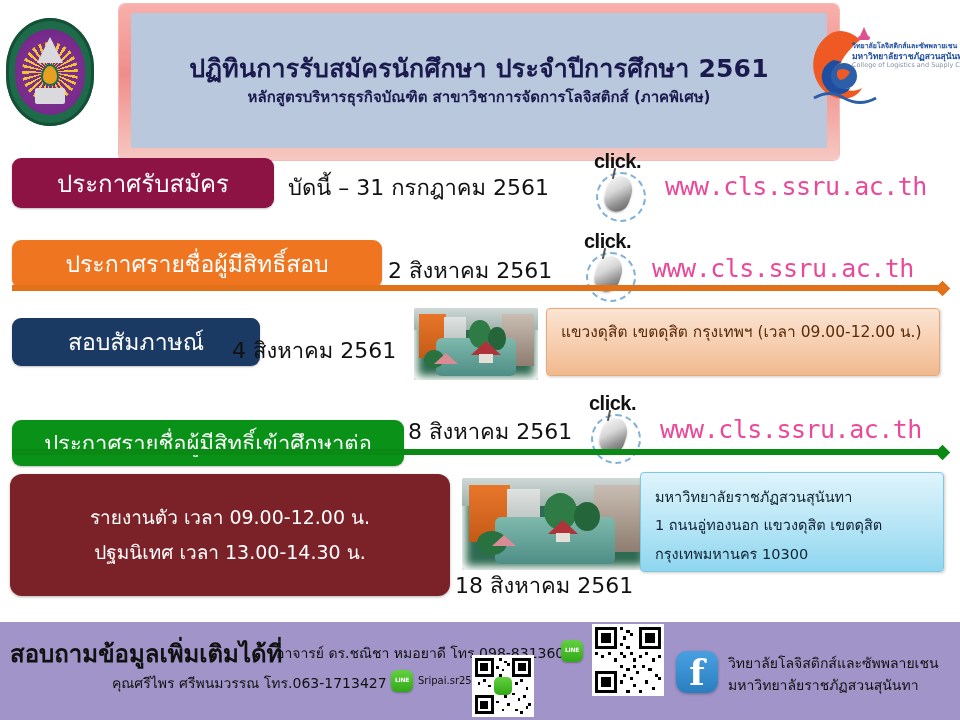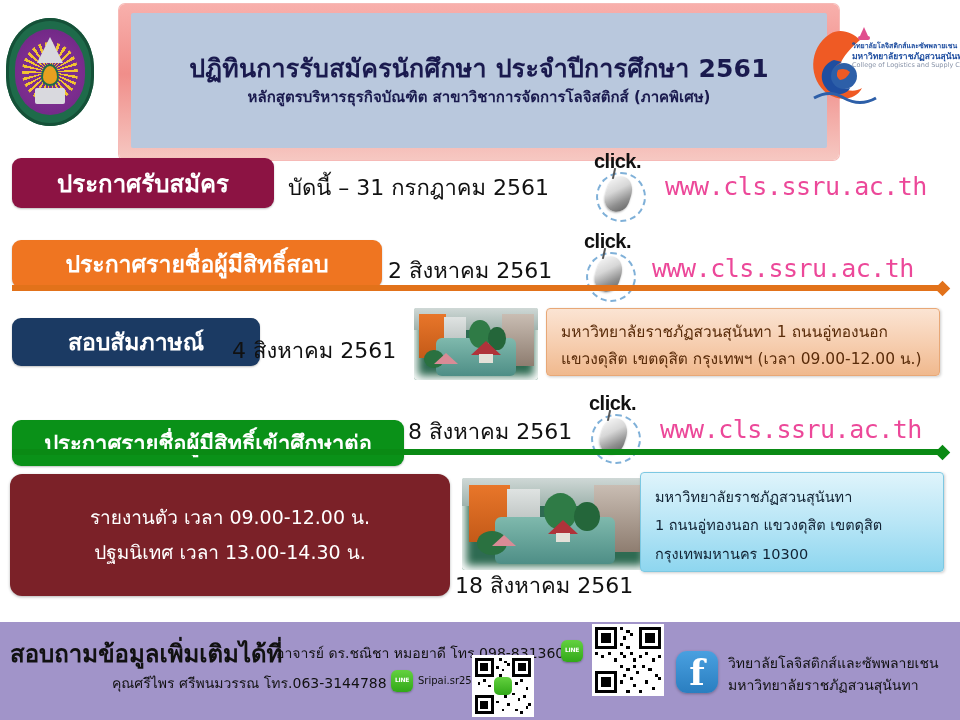--- a/index.html
+++ b/index.html
@@ -81,21 +81,21 @@
   .cl-text{
     position:absolute;left:52px;top:28px;width:102px;text-align:left;line-height:1.25;
   }
   .cl-t1{font-size:7px;font-weight:bold;color:#1f4ea0;white-space:nowrap;}
   .cl-t2{font-size:8.5px;font-weight:bold;color:#1f4ea0;white-space:nowrap;}
   .cl-t3{font-size:6.5px;color:#8893a8;white-space:nowrap;}
 
   
   .pill{
     position:absolute;display:flex;align-items:center;justify-content:center;
-    border-radius:9px;color:#fff;font-weight:bold;white-space:nowrap;
+    border-radius:9px;color:#fff;font-weight:normal;white-space:nowrap;
     box-shadow:0 1px 2px rgba(0,0,0,.25);
     text-align:right;
   }
   .pill-1{left:12px;top:158px;width:262px;height:50px;background:#8c1343;font-size:24px;}
   .pill-2{left:12px;top:240px;width:370px;height:48px;background:#ef7521;font-size:23px;border-radius:9px;}
   .pill-3{left:12px;top:318px;width:248px;height:48px;background:#1b3a63;font-size:23px;}
   .pill-4{left:12px;top:420px;width:392px;height:46px;background:#0a9118;font-size:22px;}
 
   .datetxt{position:absolute;color:#111;font-size:22px;white-space:nowrap;}
   .d1{left:288px;top:170px;}
@@ -312,21 +312,20 @@
       <div class="ph-bldgL2"></div>
     <div class="ph-bldgR"></div>
       <div class="ph-water"></div>
       <div class="ph-tree1"></div>
     <div class="ph-tree2"></div>
       <div class="ph-tree3"></div>
     <div class="ph-pav"></div>
       <div class="ph-pav2"></div>
   </div>
   <div class="infobox ib-orange">
-    <div>มหาวิทยาลัยราชภัฏสวนสุนันทา 1 ถนนอู่ทองนอก</div>
     <div>แขวงดุสิต เขตดุสิต กรุงเทพฯ (เวลา 09.00-12.00 น.)</div>
   </div>
 
   <div class="pill pill-4">ประกาศรายชื่อผู้มีสิทธิ์เข้าศึกษาต่อ</div>
   <div class="datetxt d4">8 สิงหาคม 2561</div>
   <div class="clickgrp cg3">
     <div class="clickword">click.</div>
     <div class="mousecircle"></div>
     <div class="mousecord"></div>
     <div class="mousebody"></div>
@@ -356,21 +355,21 @@
   <div class="datetxt d5">18 สิงหาคม 2561</div>
   <div class="infobox ib-blue">
     <div>มหาวิทยาลัยราชภัฏสวนสุนันทา</div>
     <div>1 ถนนอู่ทองนอก แขวงดุสิต เขตดุสิต</div>
     <div>กรุงเทพมหานคร 10300</div>
   </div>
 
   <div class="footer">
     <div class="f-title">สอบถามข้อมูลเพิ่มเติมได้ที่</div>
     <div class="f-l1">อาจารย์ ดร.ชณิชา หมอยาดี โทร.098-8313609</div>
-    <div class="f-l2">คุณศรีไพร ศรีพนมวรรณ โทร.063-3144788</div>
+    <div class="f-l2">คุณศรีไพร ศรีพนมวรรณ โทร.063-1713427</div>
   </div>
   <div class="lineicon li1"></div>
   <div class="lineicon li2"></div>
   <div class="lineid">Sripai.sr2535</div>
 
   <div class="qr qr-a">
     <svg class="cells" viewBox="0 0 21 21" shape-rendering="crispEdges" aria-hidden="true">
       <rect width="21" height="21" fill="#fff"></rect>
       <g fill="#000">
         <rect x="0" y="0" width="7" height="1"></rect>

